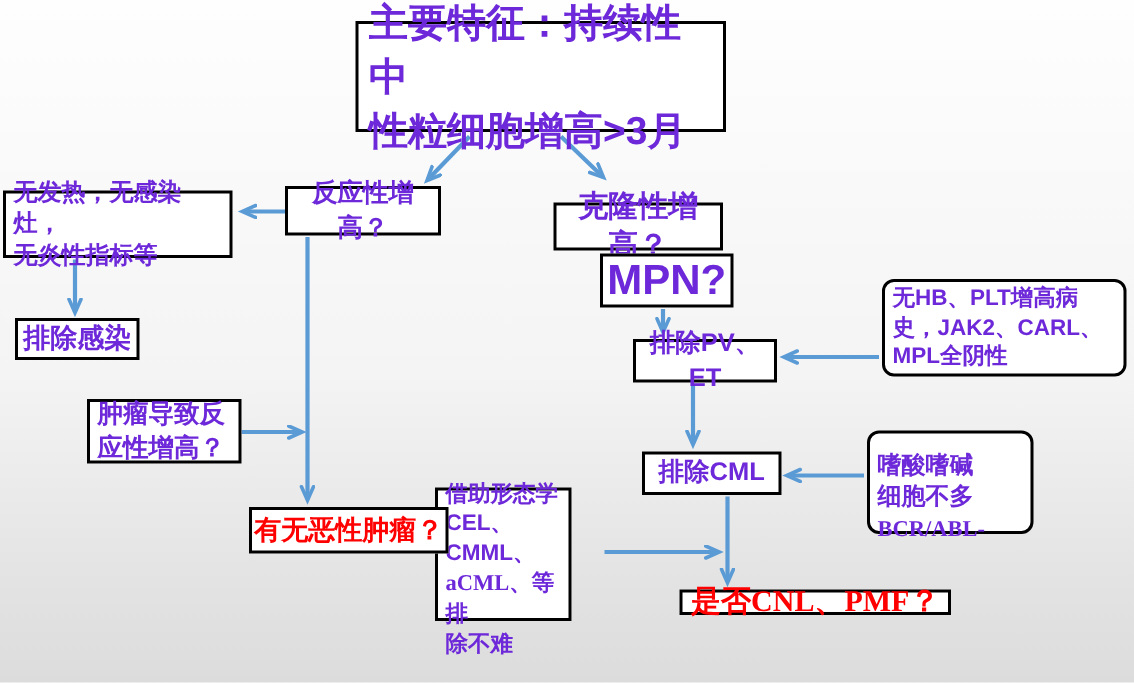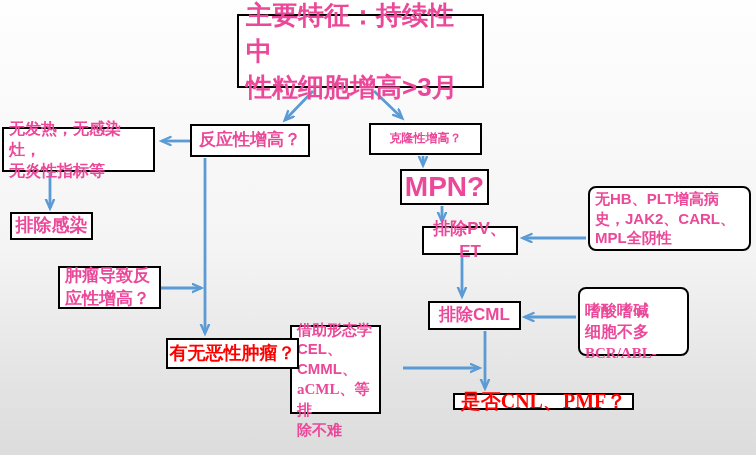--- a/index.html
+++ b/index.html
@@ -6,35 +6,35 @@
   body{
     width:756px;height:455px;overflow:hidden;
     font-family:"Liberation Sans",sans-serif;
   }
   #slide{
     position:relative;width:756px;height:455px;
     background:linear-gradient(180deg,#fefefe 0%,#f4f4f4 55%,#e3e3e3 85%,#dcdcdc 100%);
   }
   .box{
     position:absolute;background:#ffffff;border:2px solid #000000;
-    color:#ec4899;font-weight:bold;box-sizing:border-box;
+    color:#6d28d9;font-weight:bold;box-sizing:border-box;
     white-space:pre-line;line-height:1.32;
     display:flex;align-items:center;
   }
   .center{justify-content:center;text-align:center;}
   .left{justify-content:flex-start;text-align:left;padding-left:5px;padding-right:3px;}
   .rounded{border-radius:8px;}
   .red{color:#ff0000;margin-left:28px;}
   .serif{font-family:"Liberation Serif",serif;}
   #arrows{position:absolute;left:0;top:0;pointer-events:none;}
 
   #n-title {left:237px;top:14px;width:247px;height:74px;font-size:26px;line-height:36px;padding-left:7px;}
   #n-no-fever {left:2px;top:127px;width:153px;height:45px;font-size:16px;}
-  #n-reactive {left:190px;top:124px;width:120px;height:33px;font-size:17px;}
-  #n-clonal {left:369px;top:123px;width:113px;height:32px;font-size:12px;}
+  #n-reactive {left:190px;top:124px;width:104px;height:33px;font-size:17px;}
+  #n-clonal {left:369px;top:135px;width:113px;height:32px;font-size:20px;}
   #n-exclude-infection {left:10px;top:212px;width:83px;height:28px;font-size:18px;}
   #n-mpn {left:400px;top:169px;width:89px;height:36px;font-size:28px;}
   #n-no-hb {left:588px;top:186px;width:163px;height:65px;font-size:15px;}
   #n-exclude-pv-et {left:422px;top:226px;width:96px;height:29px;font-size:17px;}
   #n-tumor {left:58px;top:266px;width:103px;height:43px;font-size:17px;}
   #n-eos {left:578px;top:287px;width:111px;height:69px;font-size:16px;}
   #n-eos .serif{font-size:15px;}
   #n-exclude-cml {left:428px;top:301px;width:93px;height:29px;font-size:17px;}
   #n-morphology {left:290px;top:325px;width:91px;height:89px;font-size:15px;}
   #n-malignancy {left:138px;top:338px;width:133px;height:31px;font-size:18px;}

